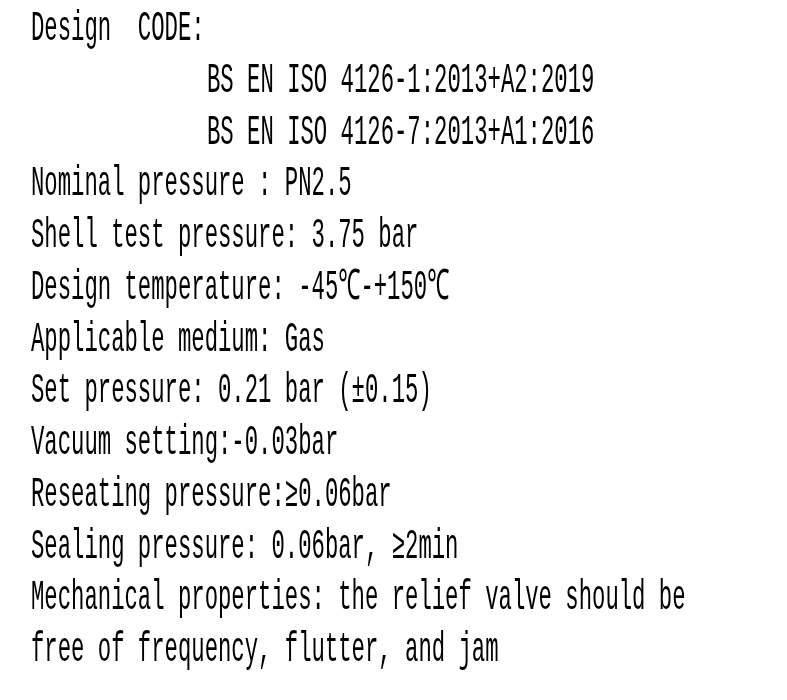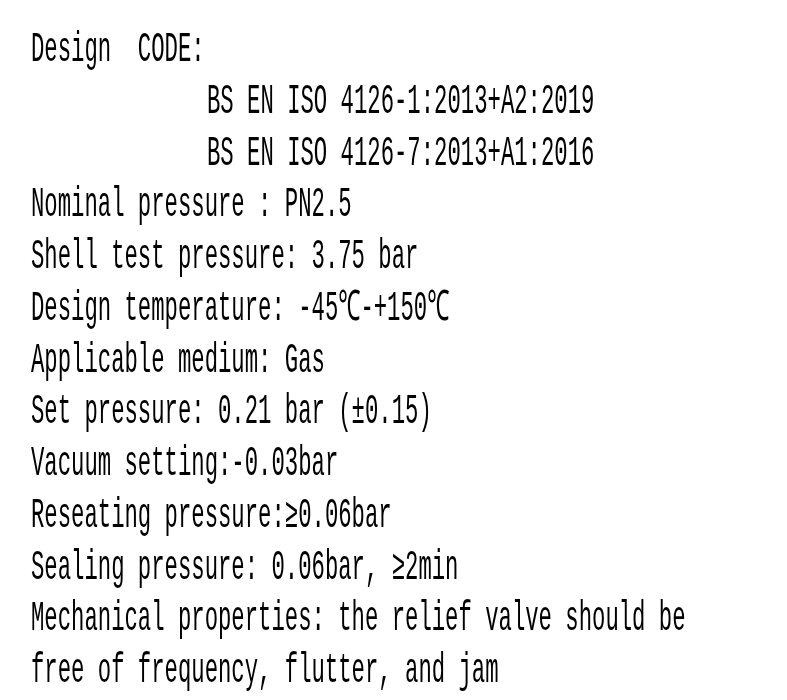--- a/index.html
+++ b/index.html
@@ -16,21 +16,20 @@
   }
   .doc {
     position: absolute;
     top: 4px;
     left: 31px;
     right: 0;
     color: #000000;
     font-family: "Liberation Mono", "DejaVu Sans Mono", monospace;
     font-size: 42px;
     font-weight: normal;
-    margin-top: 21px;
   }
   .line {
     display: block;
     white-space: pre;
     line-height: 51.75px;
     height: 51.75px;
     transform: scaleX(0.53);
     transform-origin: 0 50%;
   }
   .indent {

